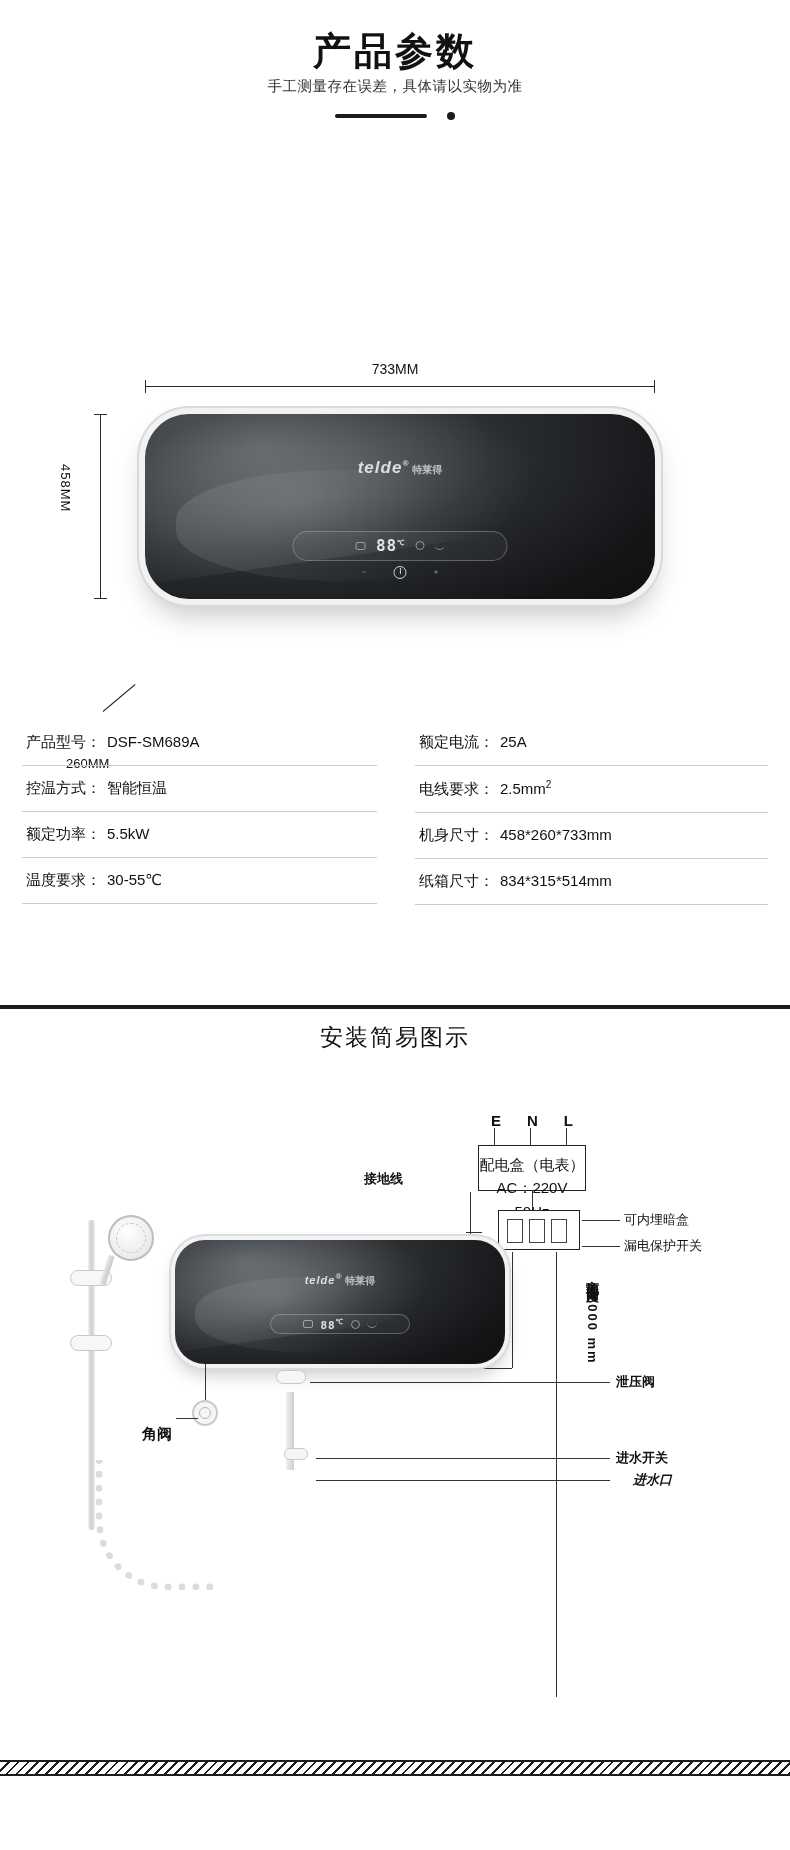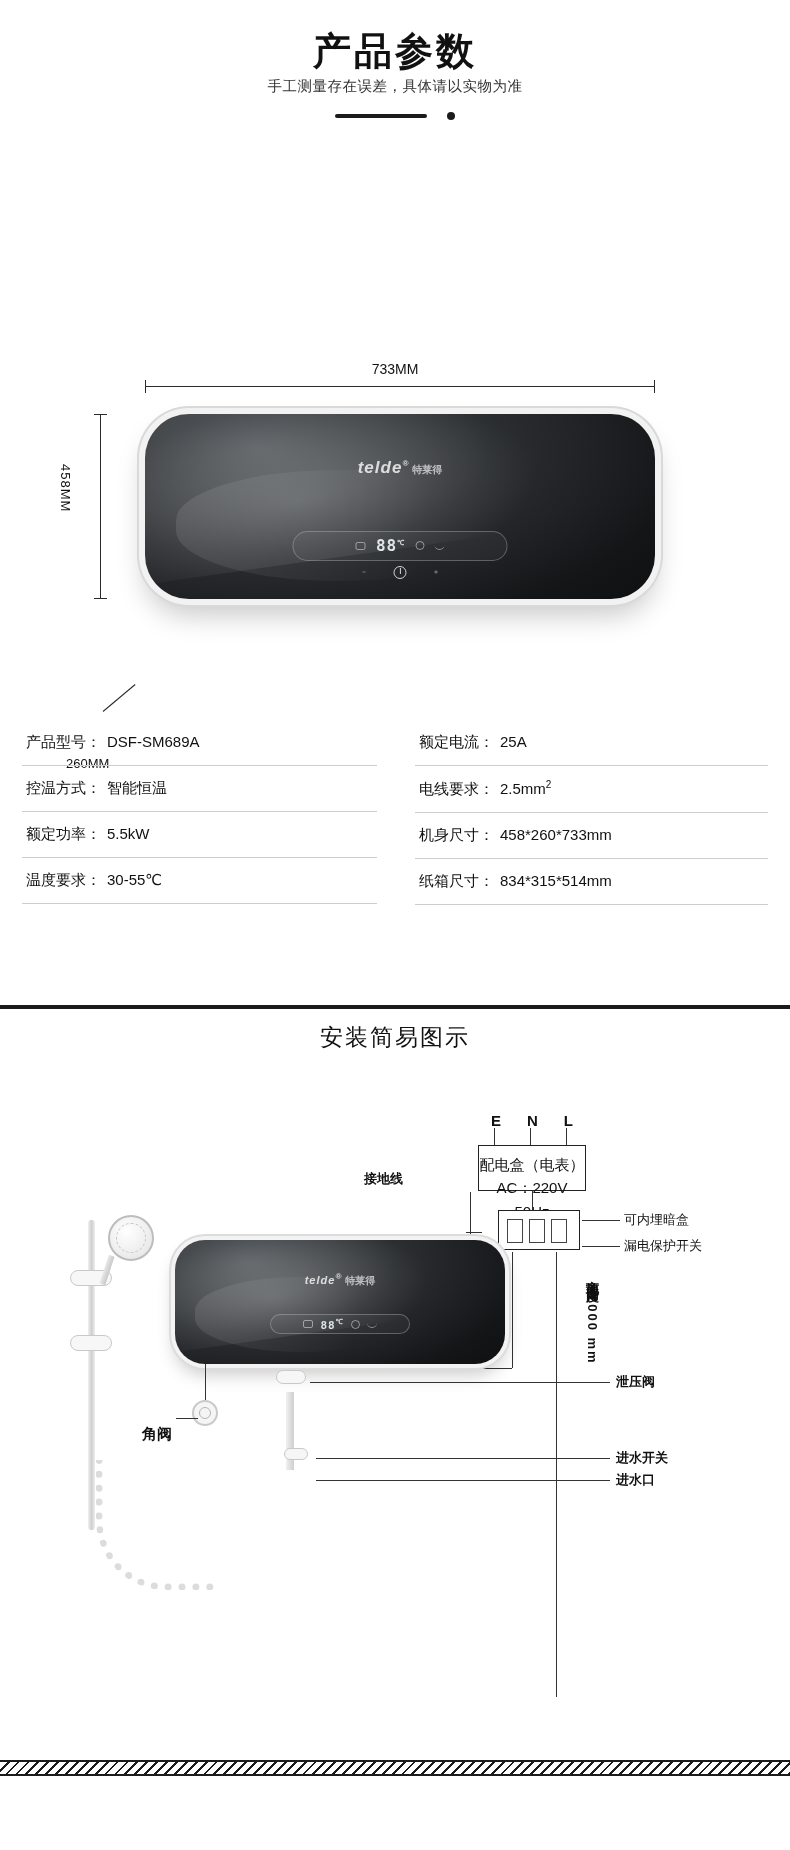--- a/index.html
+++ b/index.html
@@ -521,16 +521,16 @@
   <div class="pipe-right2"></div>
   <div class="valve-knob low"></div>
 
   <div class="line hline" style="left:310px; top:312px; width:300px;"></div>
   <div class="lbl" style="left:616px; top:303px;font-weight:bold;">泄压阀</div>
 
   <div class="line hline" style="left:316px; top:388px; width:294px;"></div>
   <div class="lbl b" style="left:616px; top:379px;">进水开关</div>
 
   <div class="line hline" style="left:316px; top:410px; width:294px;"></div>
-  <div class="lbl b" style="left:616px; top:401px;">进水口</div>
+  <div class="lbl b" style="left:633px; top:401px;font-style:italic;">进水口</div>
 
   <div class="floor"></div>
 </div>
 
 </body></html>

